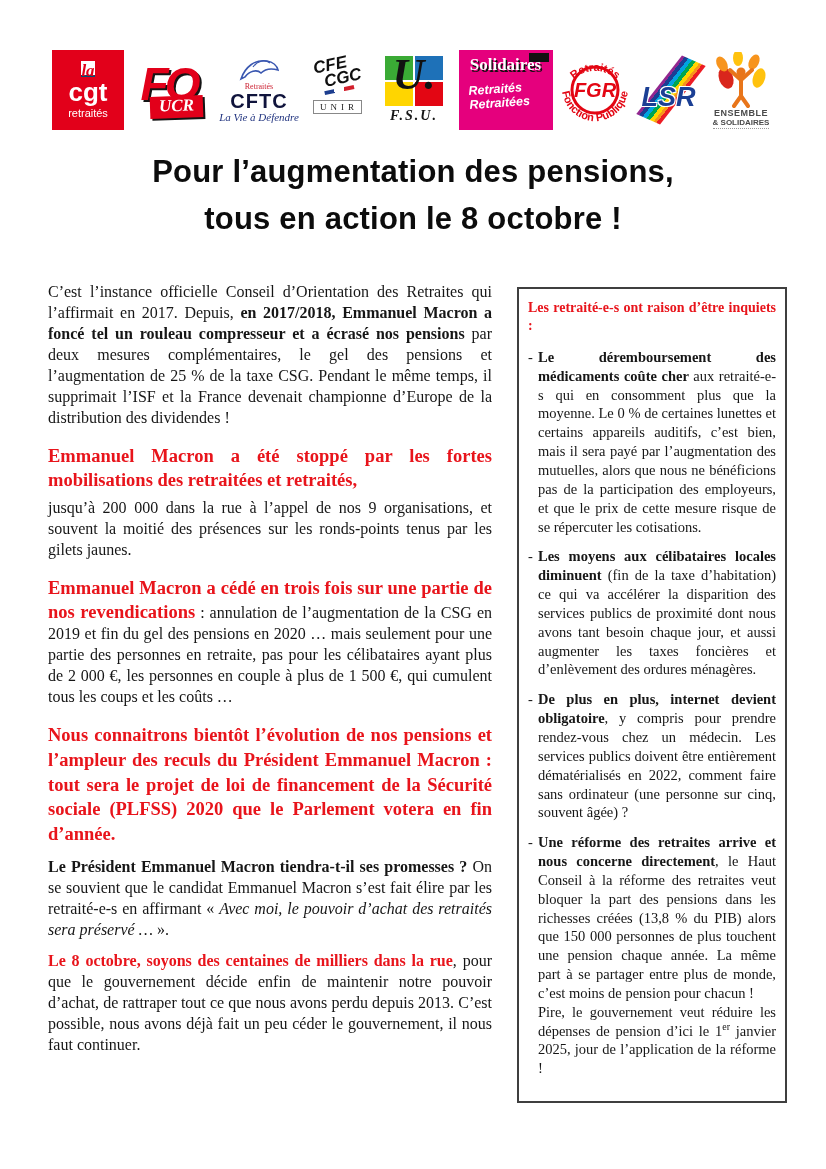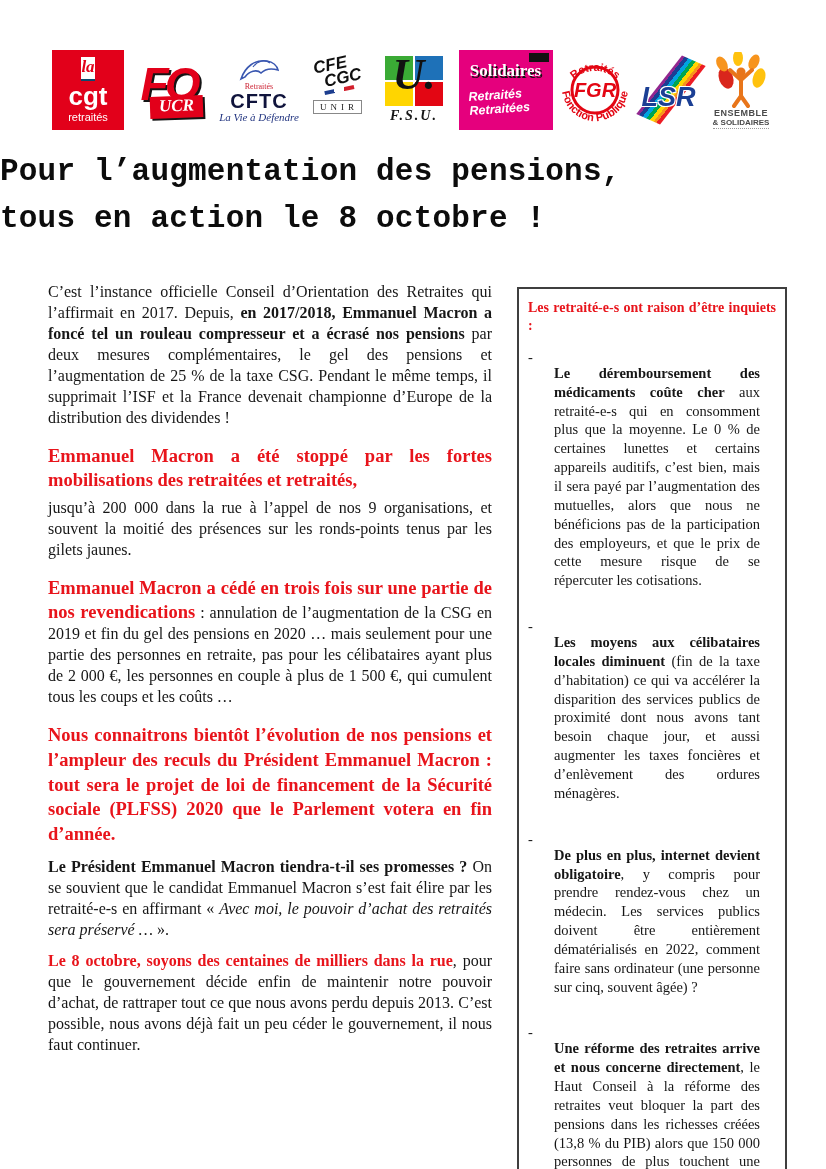--- a/index.html
+++ b/index.html
@@ -13,21 +13,21 @@
   .page{position:relative;width:826px;height:1169px;margin:0 auto;background:var(--page_bg);
         font-family:"Liberation Serif",serif;color:var(--text);overflow:hidden}
 
   
   .logos{position:absolute;left:52px;top:46px;width:726px;height:88px;
          display:flex;justify-content:space-between;align-items:center}
   .logo{display:flex;flex-direction:column;align-items:center;justify-content:center;flex:0 0 auto}
 
   .cgt{width:72px;height:80px;background:var(--cgt_red);overflow:hidden}
   .cgt .cgt-la{display:block;background:#fff;color:var(--cgt_red);font-style:italic;
-       font-family:"Liberation Serif",serif;font-weight:bold;font-size:17px;height:24px;
+       font-family:"Liberation Serif",serif;font-weight:bold;font-size:17px;height:16px;
        text-align:center;border-bottom:2px solid #0c4a6e}
   .cgt .cgt-main{display:block;color:#fff;font-family:"Liberation Sans",sans-serif;
        font-weight:bold;font-size:26px;line-height:30px;text-align:center}
   .cgt .cgt-sub{display:block;color:#fff;font-family:"Liberation Sans",sans-serif;
        font-size:11px;text-align:center}
 
   .fo{width:88px;height:80px;position:relative}
   .fo .fo-main{font-family:"Liberation Sans",sans-serif;font-weight:bold;font-style:italic;
       font-size:46px;line-height:44px;color:var(--fo_red);letter-spacing:-4px;
       text-shadow:2px 2px 0 #141414}
@@ -58,21 +58,21 @@
   .fsu-grid .sq{display:block}
   .sq.g{background:var(--fsu_green)} .sq.bl{background:var(--fsu_blue)}
   .sq.y{background:var(--fsu_yellow)} .sq.r{background:var(--fsu_red)}
   .fsu-u{position:absolute;left:0;top:-6px;width:100%;text-align:center;
        font-family:"Liberation Serif",serif;font-weight:bold;font-size:44px;line-height:50px;
        color:#111;font-style:italic}
   .fsu-sub{font-family:"Liberation Serif",serif;font-style:italic;font-weight:bold;
        font-size:14px;margin-top:2px;letter-spacing:2px}
 
   .sol{width:94px;height:80px;background:var(--sol_magenta);position:relative;
-       justify-content:flex-start;padding-top:6px}
+       justify-content:flex-start;}
   .sol .sol-tag{position:absolute;top:3px;right:4px;width:20px;height:9px;background:#111}
   .sol .sol-main{color:#fff;font-family:"Liberation Serif",serif;font-weight:bold;
        font-size:17px;line-height:18px;text-shadow:1.5px 1.5px 0 #111;margin-top:6px}
   .sol .sol-sub{color:#fff;font-family:"Liberation Sans",sans-serif;font-weight:bold;
        font-style:italic;font-size:12.5px;line-height:14px;transform:rotate(-4deg);
        align-self:flex-start;margin-left:10px;margin-top:8px}
 
   .fgr{width:84px;height:84px}
   .fgr text{font-family:"Liberation Sans",sans-serif;fill:var(--fgr_red)}
   .fgr .fgr-arc{font-size:11px;font-weight:bold}
@@ -86,40 +86,40 @@
        font-weight:bold;font-style:italic;font-size:27px;color:var(--lsr_blue);
        text-shadow:-1px -1px 0 #fff,1px -1px 0 #fff,-1px 1px 0 #fff,1px 1px 0 #fff}
 
   .ens{width:74px;height:88px}
   .ens .ens-t1{font-family:"Liberation Sans",sans-serif;font-weight:bold;font-size:9px;
        color:#4a4a4a;letter-spacing:.5px;line-height:10px}
   .ens .ens-t2{font-family:"Liberation Sans",sans-serif;font-weight:bold;font-size:8px;
        color:#4a4a4a;line-height:9px;border-bottom:1px dotted #999;padding-bottom:1px}
 
   
-  .title{position:absolute;left:0;right:0;top:148px;
-       font-family:Liberation Mono, monospace;font-weight:bold;font-size:31px;
+  .title{position:absolute;left:0;right:0;top:148px;text-align:center;
+       font-family:Liberation Sans, sans-serif;font-weight:bold;font-size:31px;
        line-height:47px;color:#0c0c0c;letter-spacing:.2px}
 
   
   .left-col{position:absolute;left:48px;top:282px;width:444px;
        font-size:16px;line-height:1.31;text-align:justify}
   .left-col h2{font-size:18.5px;line-height:1.34;color:var(--red);text-align:justify;
        margin:15px 0 5px;font-weight:bold}
   .left-col h2.first{margin-top:0}
   .left-col p{margin:0 0 3px}
 
   .right-box{position:absolute;left:517px;top:287px;width:270px;min-height:811px;
        border:2px solid var(--box_border);padding:10px 9px 12px;
        font-size:14.5px;line-height:1.3;text-align:justify}
   .right-box h2{font-size:14px;line-height:1.32;color:var(--red);text-align:justify;
        margin:0 0 12px;font-weight:bold}
   .bullet{display:flex;margin-bottom:11px}
   .bullet .dash{flex:0 0 10px}
-  .bullet p{flex:1;margin:16px}
+  .bullet p{flex:1;margin:0}
 
   
   .b{font-weight:bold}
   .i{font-style:italic}
   .red{color:var(--red);font-weight:bold}
   .run-head{font-size:18.5px;line-height:1.3}
   sup{font-size:10px;line-height:0}
 </style>
 </head>
 <body>

